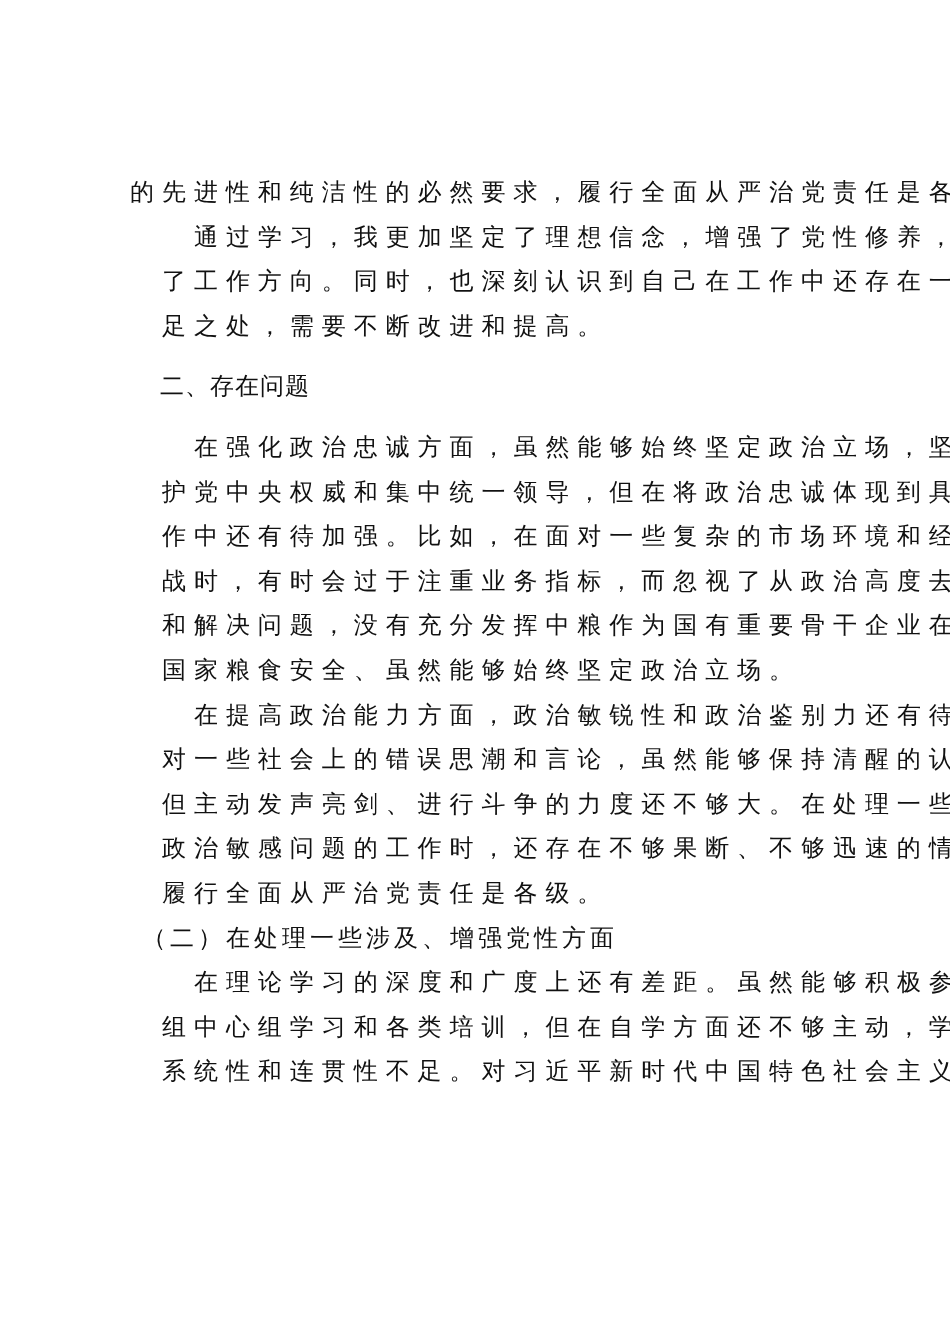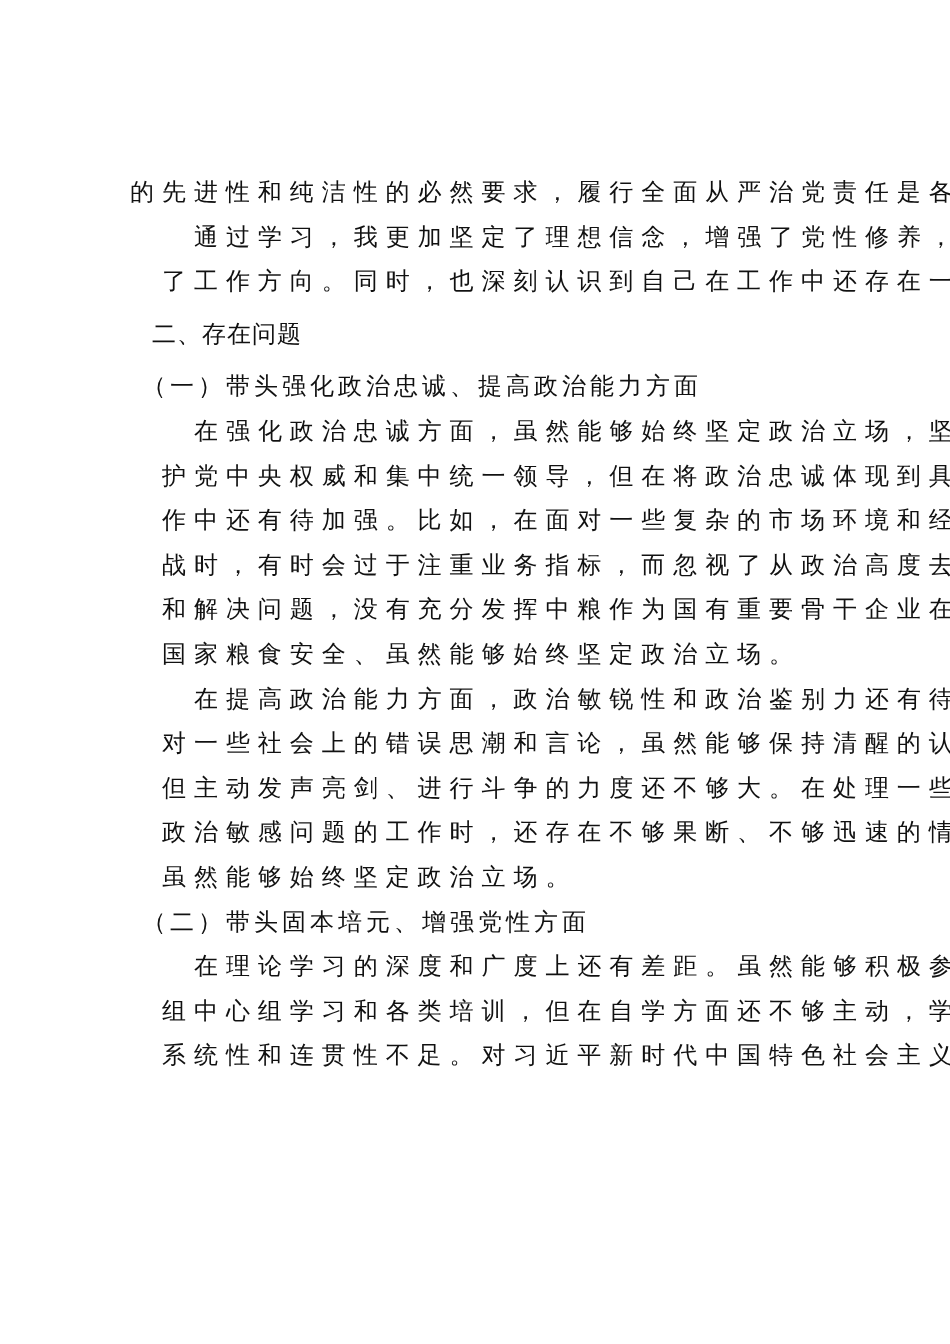--- a/index.html
+++ b/index.html
@@ -27,21 +27,21 @@
     .para {
       margin: 0;
       text-align: justify;
       text-indent: 32px;
       word-break: break-all;
     }
     .para.noindent {
       text-indent: 0;
     }
     .h1 {
-      margin: 8px;
+      margin: 16px;
       text-indent: 14px;
       font-family: "DejaVu Sans", "Liberation Sans", sans-serif;
       font-size: 24px;
       letter-spacing: 1px;
       font-weight: normal;
       line-height: 44.6px;
     }
     .h2 {
       margin: 0;
       text-indent: 12px;
@@ -60,44 +60,44 @@
 
 <div class="page">
 
   <div class="para noindent">
     <span class="line">的先进性和纯洁性的必然要求，履行全面从严治党责任是各级</span>
   </div>
 
   <div class="para">
     <span class="line" style="padding-left:32px">通过学习，我更加坚定了理想信念，增强了党性修养，明确</span>
     <span class="line">了工作方向。同时，也深刻认识到自己在工作中还存在一些不</span>
+    <span class="line">足之处，需要不断改进和提高。</span>
   </div>
 
   <div class="h1">二、存在问题</div>
 
-  <div class="h2">（一）带头强化政治忠诚、提高政治能力方面</div>
 
   <div class="para">
     <span class="line" style="padding-left:32px">在强化政治忠诚方面，虽然能够始终坚定政治立场，坚决维</span>
     <span class="line">护党中央权威和集中统一领导，但在将政治忠诚体现到具体工</span>
     <span class="line">作中还有待加强。比如，在面对一些复杂的市场环境和经营挑</span>
     <span class="line">战时，有时会过于注重业务指标，而忽视了从政治高度去分析</span>
     <span class="line">和解决问题，没有充分发挥中粮作为国有重要骨干企业在保障</span>
     <span class="line">国家粮食安全、虽然能够始终坚定政治立场。</span>
   </div>
 
   <div class="para">
     <span class="line" style="padding-left:32px">在提高政治能力方面，政治敏锐性和政治鉴别力还有待提高。</span>
     <span class="line">对一些社会上的错误思潮和言论，虽然能够保持清醒的认识，</span>
     <span class="line">但主动发声亮剑、进行斗争的力度还不够大。在处理一些涉及</span>
     <span class="line">政治敏感问题的工作时，还存在不够果断、不够迅速的情况，</span>
-    <span class="line">虽然能够始终坚定政治立场。</span>
+    <span class="line">履行全面从严治党责任是各级。</span>
   </div>
 
-  <div class="h2">（二）带头固本培元、增强党性方面</div>
+  <div class="h2">（二）在处理一些涉及、增强党性方面</div>
 
   <div class="para">
     <span class="line" style="padding-left:32px">在理论学习的深度和广度上还有差距。虽然能够积极参加党</span>
     <span class="line">组中心组学习和各类培训，但在自学方面还不够主动，学习的</span>
     <span class="line">系统性和连贯性不足。对习近平新时代中国特色社会主义思想</span>
   </div>
 
 </div>
 
 </body></html>

